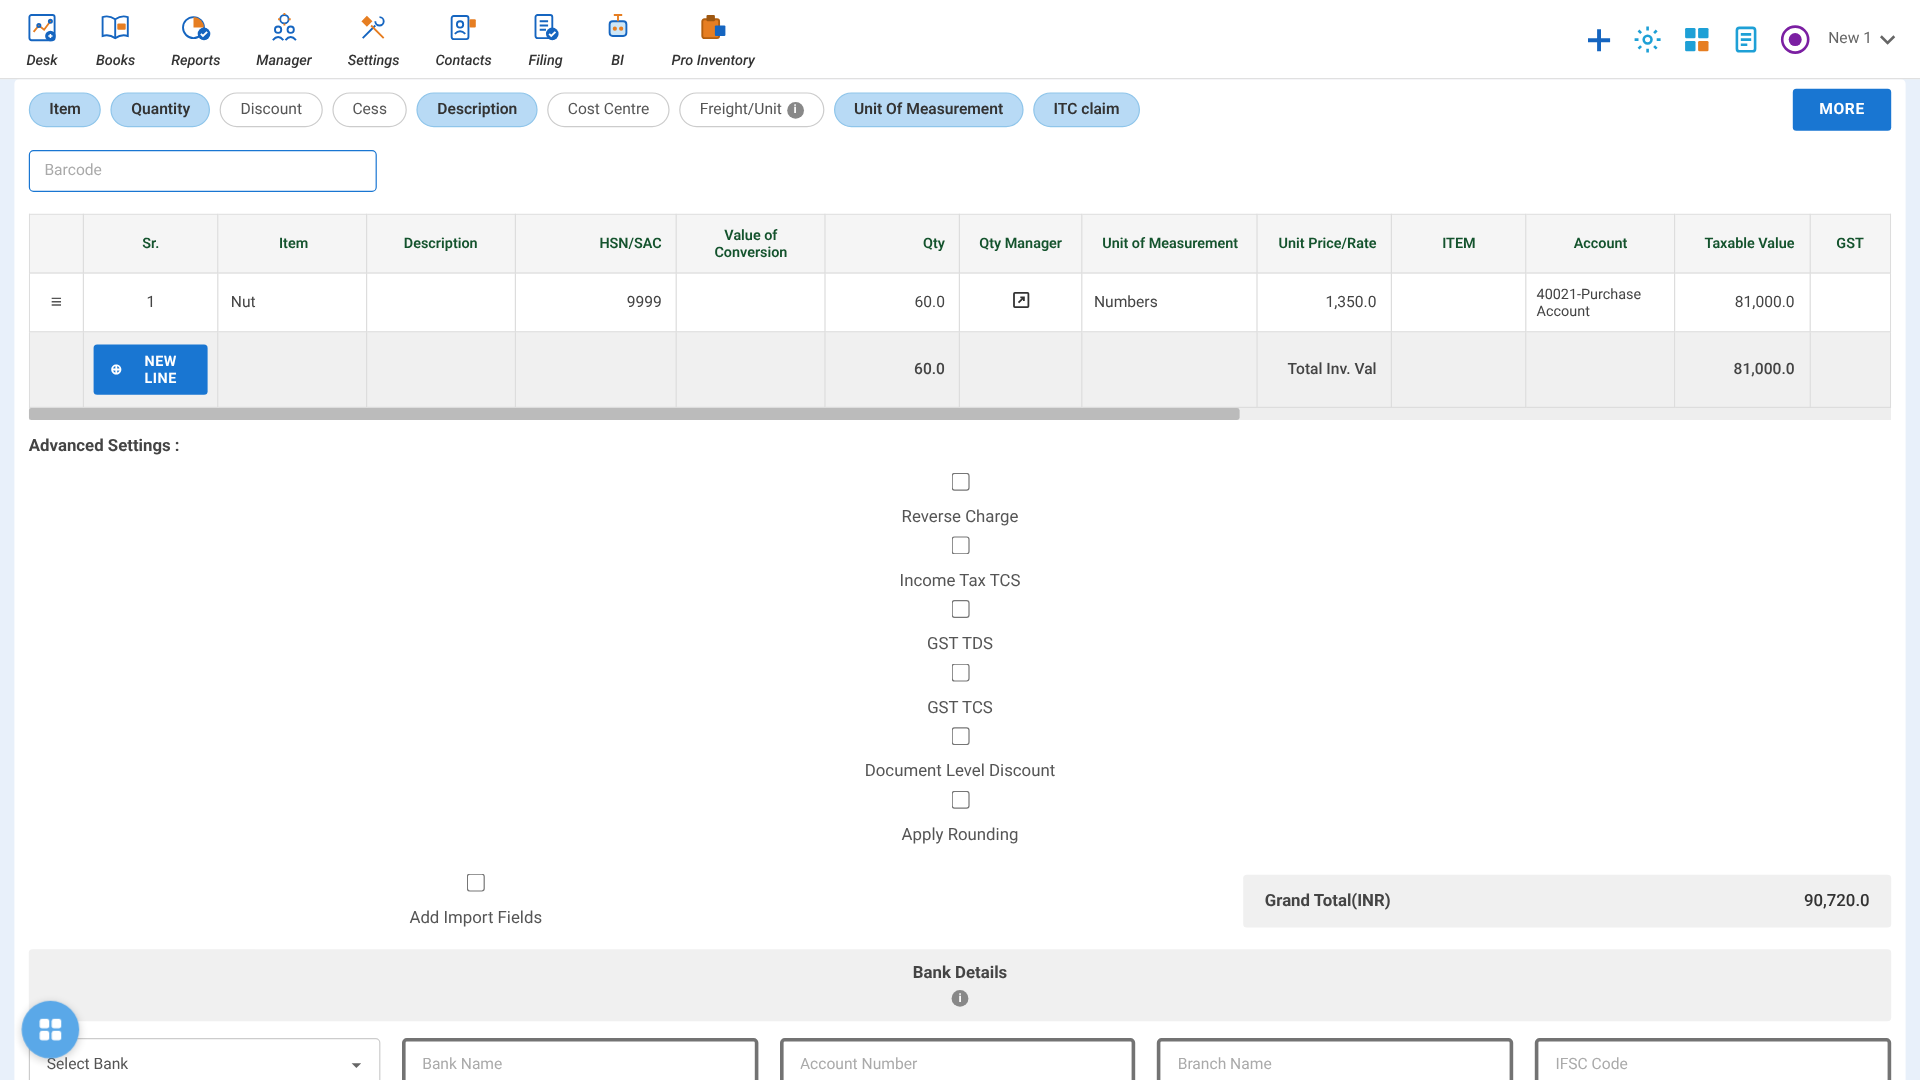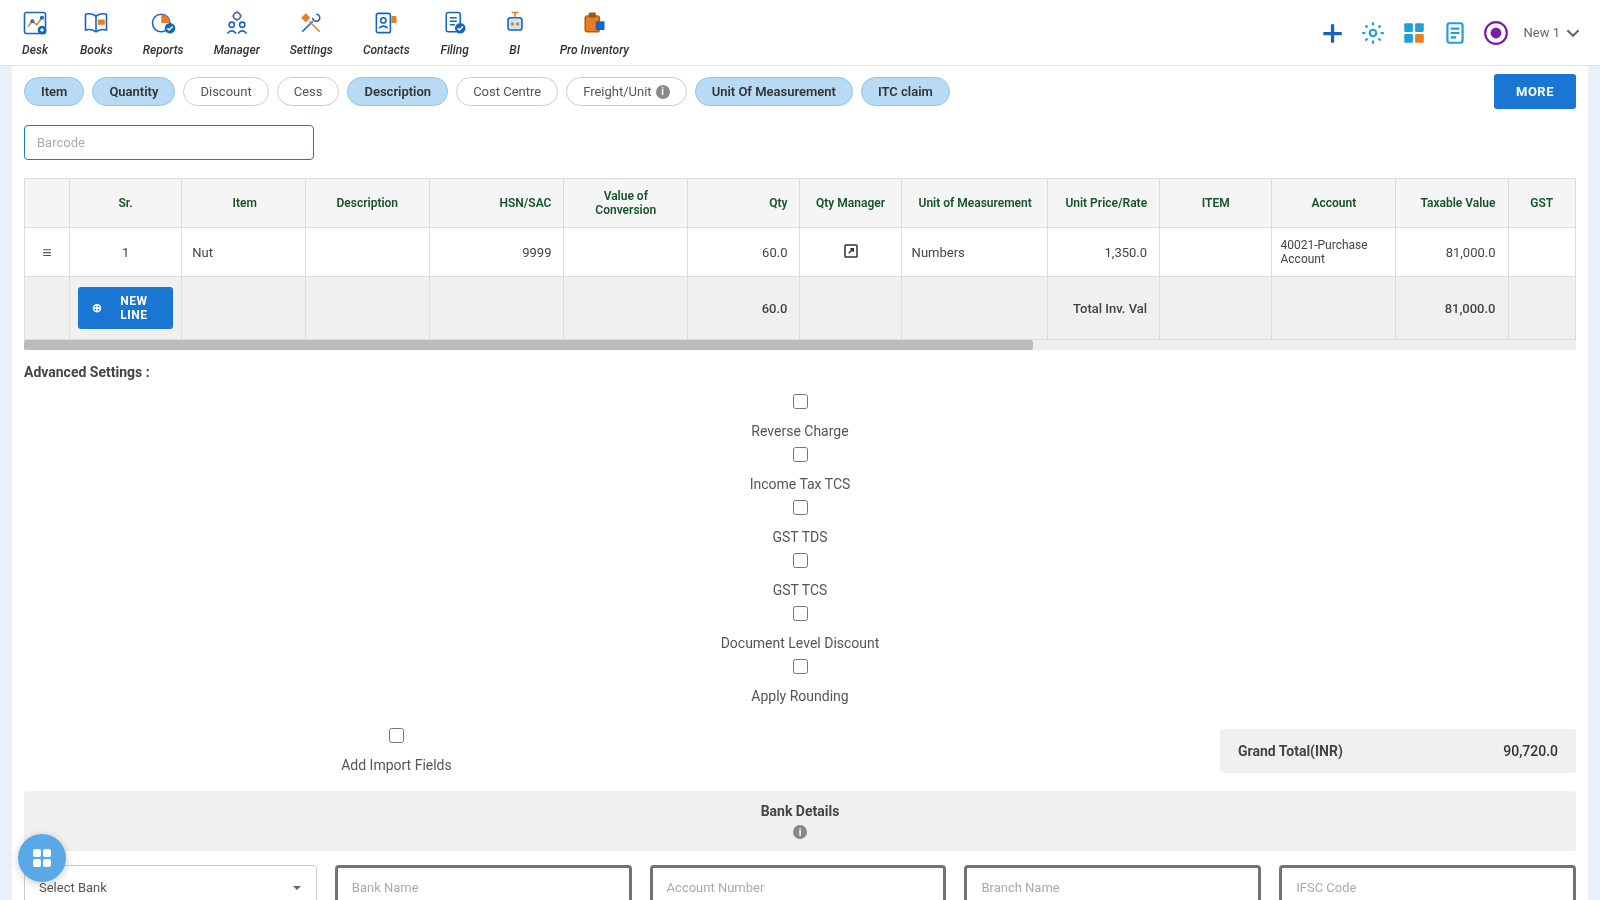--- a/index.html
+++ b/index.html
@@ -51,21 +51,21 @@
 .scroll-thumb::before { content: ''; position: absolute; left: 0; width: 65%; height: 100%; background: #bbb; border-radius: 2px; }
 
 .advanced-section { padding: 14px 0 6px; }
 .advanced-title { font-size: 14px; font-weight: 700; color: #444; margin-bottom: 10px; }
 .checkbox-row { display: flex; align-items: center; gap: 14px; padding: 4px 0; flex-direction: column; }
 .checkbox-row input[type="checkbox"] { width: 15px; height: 15px; cursor: pointer; }
 .checkbox-row label { font-size: 14px; color: #555; cursor: pointer; }
 
 .grand-total-row { display: flex; align-items: center; margin: 10px 0; }
 .grand-left { flex: 0 0 48%; }
-.grand-total-box { margin-left: auto; background: #f0f0f0; padding: 14px 18px; border-radius: 3px; display: flex; justify-content: space-between; width: 356px; font-size: 14px; }
+.grand-total-box { margin-left: auto; background: #f0f0f0; padding: 14px 18px; border-radius: 3px; display: flex; justify-content: space-between; width: 540px; font-size: 14px; }
 .grand-total-box .label { font-weight: 700; color: #444; }
 .grand-total-box .value { font-weight: 500; color: #333; }
 
 .bank-section { margin-top: 14px; }
 .bank-header { background: #f0f0f0; padding: 12px 14px; font-size: 14px; font-weight: 700; color: #444; display: flex; align-items: center; gap: 6px; border-radius: 3px; flex-direction: column; }
 .bank-row { display: flex; gap: 18px; margin-top: 14px; }
 .bank-input { flex: 1; padding: 12px 14px; border: 3px solid #737373; border-radius: 4px; font-size: 13px; outline: none; background: #fff; min-width: 0; }
 .bank-input::placeholder { color: #aaa; }
 .bank-select { flex: 1; padding: 12px 14px; border: 1px solid #ccc; border-radius: 4px; font-size: 13px; display: flex; justify-content: space-between; align-items: center; color: #555; cursor: pointer; min-width: 0; }
 .bank-select svg { width: 10px; height: 10px; }

